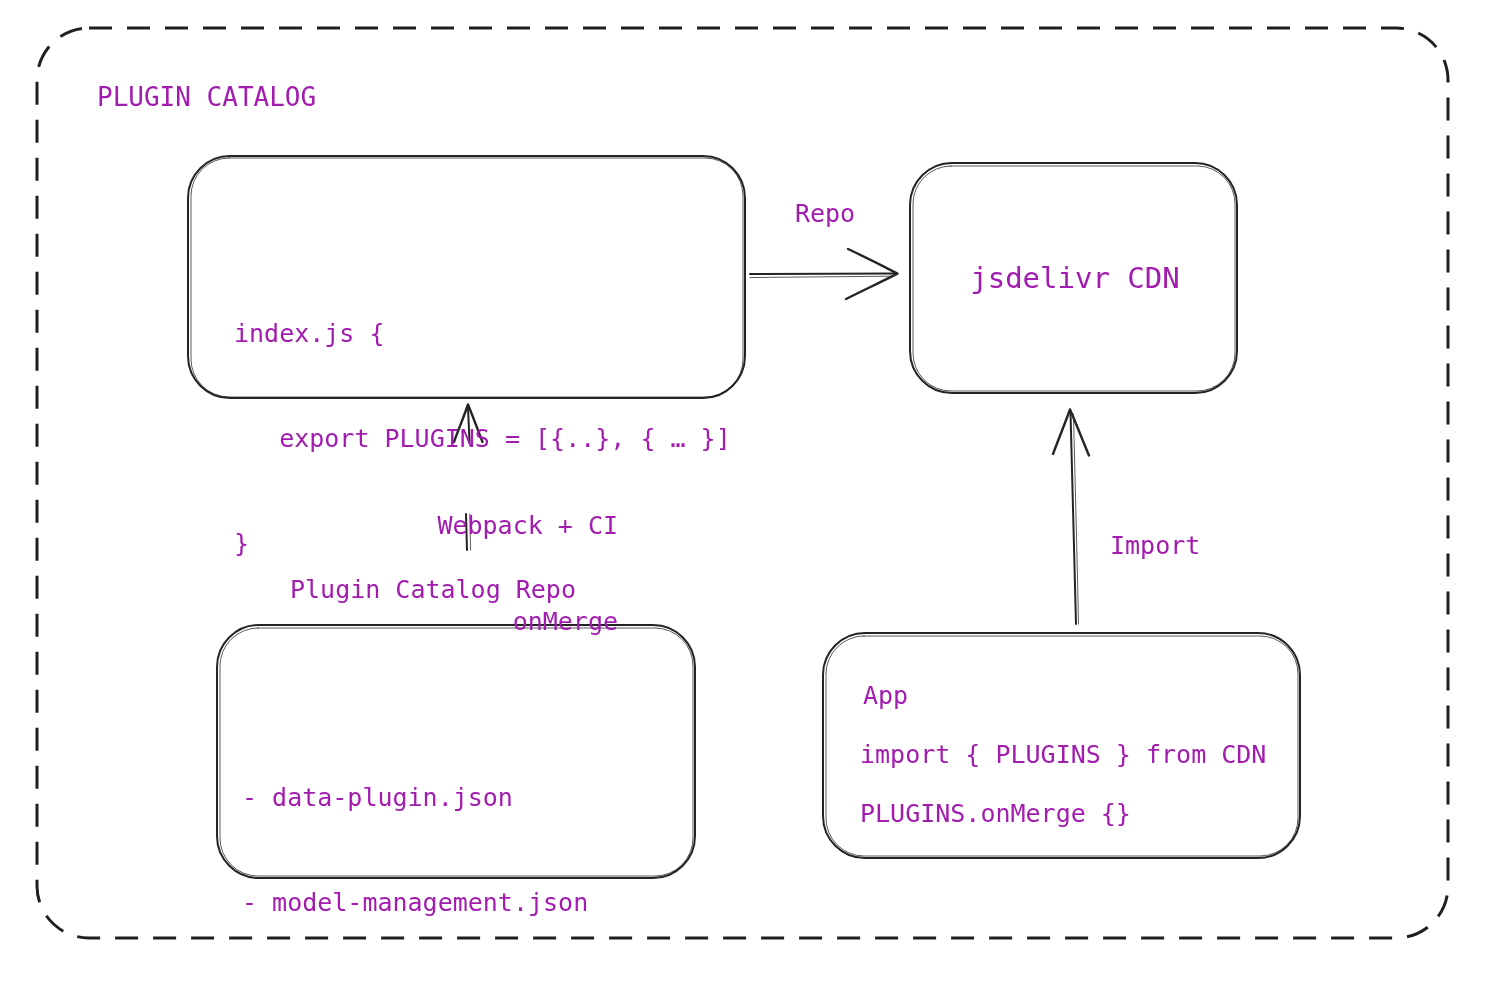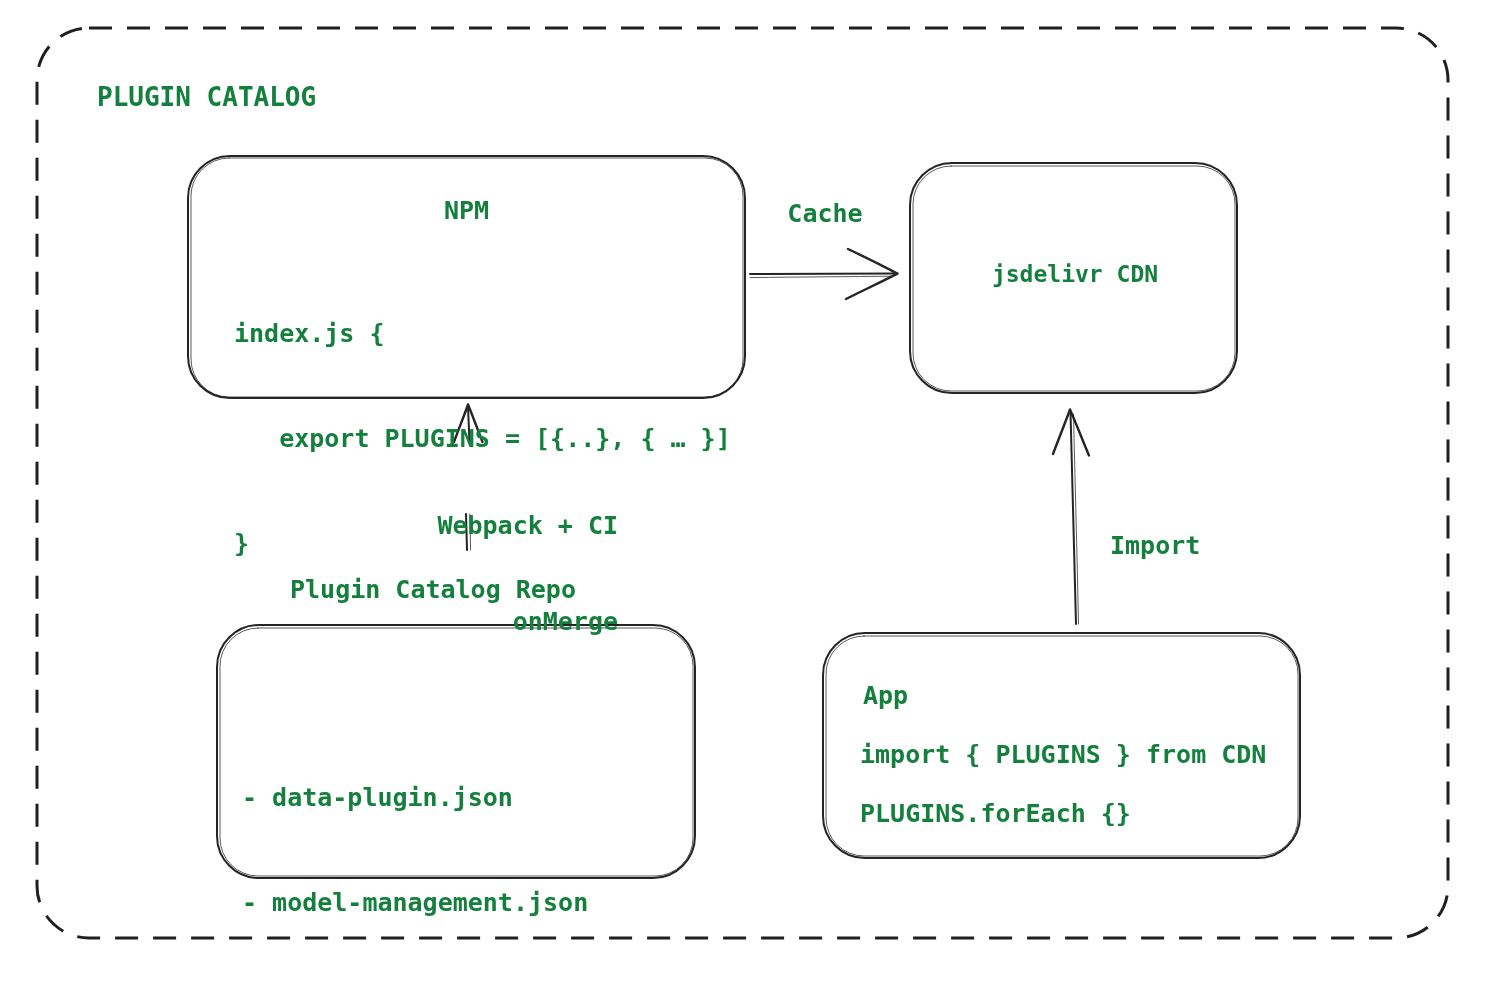--- a/index.html
+++ b/index.html
@@ -18,30 +18,30 @@
     width: 1506px; height: 1002px;
   }
   .sk  { fill: none; stroke: #242424; stroke-width: 2;   stroke-linecap: round; }
   .sk2 { fill: none; stroke: #242424; stroke-width: 1;   stroke-linecap: round; opacity: .75; }
   .skh { fill: none; stroke: #242424; stroke-width: 2.4; stroke-linecap: round; stroke-linejoin: round; }
   .frame-rect { fill: none; stroke: #1f1f1f; stroke-width: 3; stroke-dasharray: 23 15; }
 
   .t {
     position: absolute;
     white-space: pre;
-    font-weight: 700;
-    color: #15803d;
+    font-weight: 400;
+    color: #a21caf;
     letter-spacing: 0;
   }
   .fs25 { font-size: 25px; line-height: 35px; margin-left: 12px; }
   .frame-title   { left: 97px;  top: 82px;  font-size: 26px; }
   .npm-title     { left: 188px; top: 196px; width: 557px; text-align: center; font-size: 25px; }
   .npm-code      { left: 222px; top: 246px; }
   .cache-label   { left: 750px; top: 199px; width: 150px; text-align: center; font-size: 25px; }
-  .cdn-label     { left: 910px; top: 261px; width: 330px; text-align: center; font-size: 23px; }
+  .cdn-label     { left: 910px; top: 261px; width: 330px; text-align: center; font-size: 29px; }
   .build-label   { left: 318px; top: 446px; width: 300px; text-align: right; font-size: 25px; line-height: 32px; }
   .repo-label    { left: 290px; top: 567px; font-size: 25px; margin-top: 8px; }
   .repo-files    { left: 230px; top: 710px; }
   .import-label  { left: 1110px; top: 519px; font-size: 25px; margin-top: 12px; }
   .app-title     { left: 863px; top: 681px; font-size: 25px; }
   .app-line1     { left: 860px; top: 740px; font-size: 25px; }
   .app-line2     { left: 860px; top: 799px; font-size: 25px; }
 </style>
 </head>
 <body>
@@ -89,42 +89,41 @@
 
     <g>
       <path class="sk" d="M1070.5 412 C 1072 480, 1074.5 550, 1076 624"></path>
       <path class="sk2" d="M1073.5 414 C 1075 480, 1077 550, 1078.5 624"></path>
       <path class="skh" d="M1053 454 C 1059 438, 1065.5 422, 1070 409.5 C 1076.5 424.5, 1082.5 440, 1089 455.5"></path>
     </g>
   </svg>
 
   <div class="t frame-title">PLUGIN CATALOG</div>
 
-  <div class="t npm-title">NPM</div>
   <div class="t npm-code fs25">
     <div>index.js {</div>
     <div>   export PLUGINS = [{..}, { … }]</div>
     <div>}</div>
   </div>
 
-  <div class="t cache-label">Cache</div>
+  <div class="t cache-label">Repo</div>
 
   <div class="t cdn-label">jsdelivr CDN</div>
 
   <div class="t build-label">
     <div>Webpack + CI</div>
     <div>onMerge</div>
   </div>
 
   <div class="t repo-label">Plugin Catalog Repo</div>
   <div class="t repo-files fs25">
     <div>- data-plugin.json</div>
     <div>- model-management.json</div>
     <div>...</div>
   </div>
 
   <div class="t import-label">Import</div>
 
   <div class="t app-title">App</div>
   <div class="t app-line1">import { PLUGINS } from CDN</div>
-  <div class="t app-line2">PLUGINS.forEach {}</div>
+  <div class="t app-line2">PLUGINS.onMerge {}</div>
 
 </div>
 
 </body></html>

